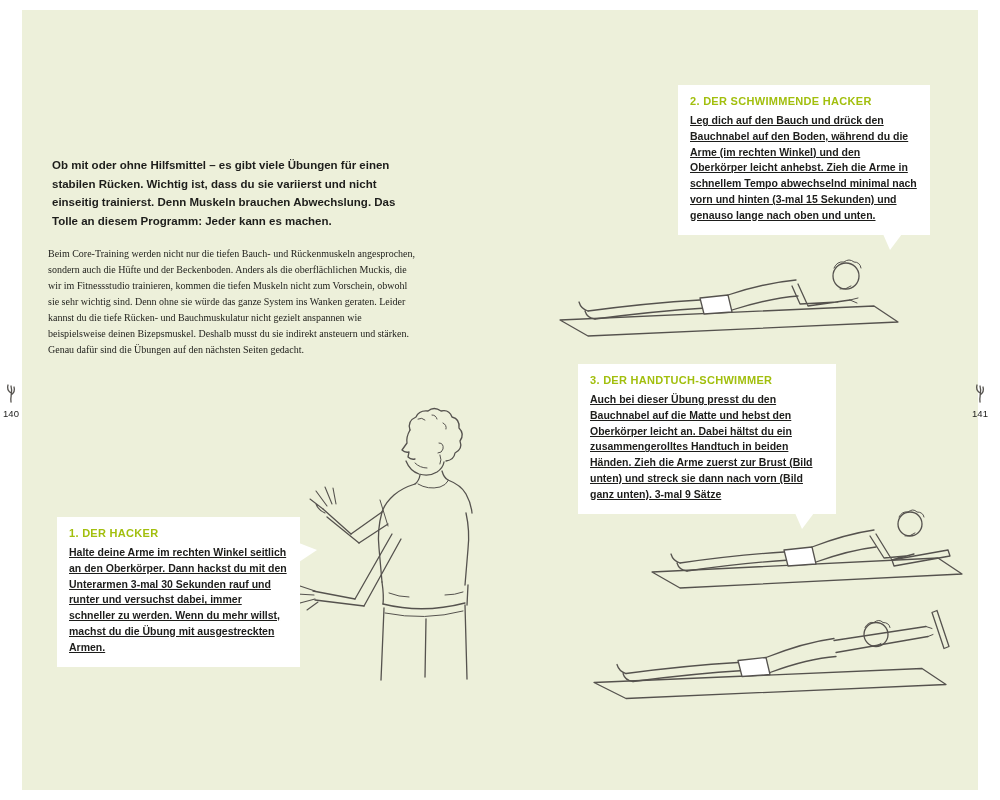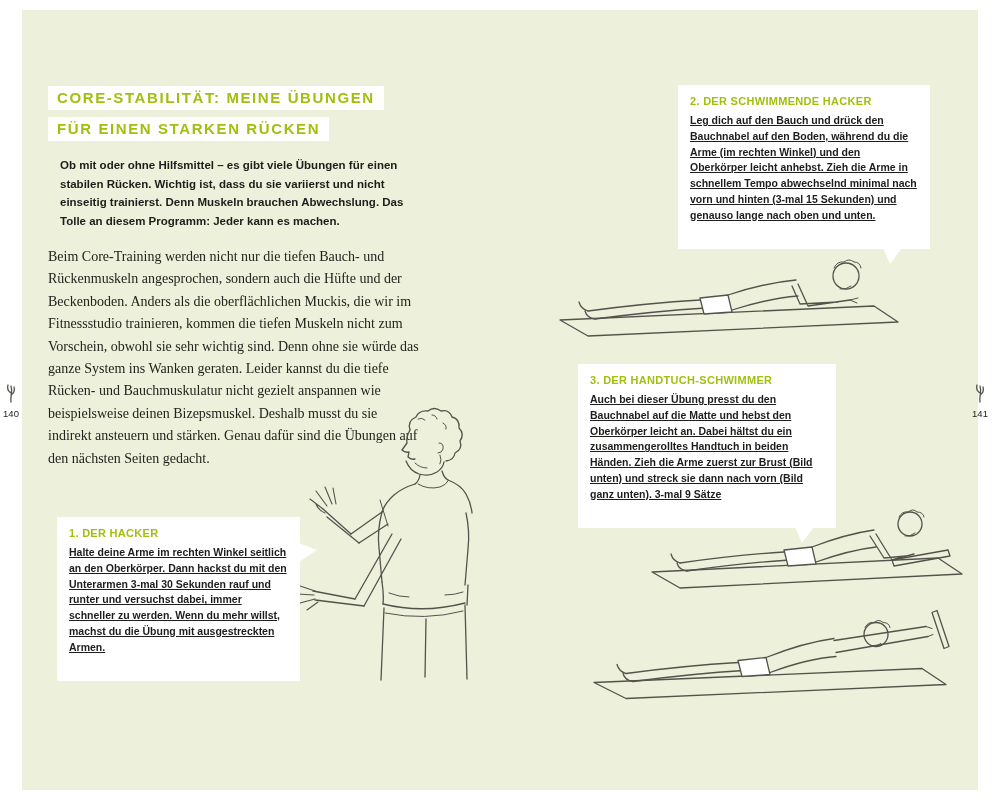--- a/index.html
+++ b/index.html
@@ -8,28 +8,28 @@
   .page-bg { position:absolute; left:22px; top:10px; width:956px; height:780px; background:var(--page-background,#edf0da); }
   .page-num { font-size:9.5px; font-weight:normal; color:var(--text,#1d1d1b); }
   .mm-left  { position:absolute; left:0;  top:382px; width:22px; text-align:center; }
   .mm-right { position:absolute; right:0; top:382px; width:40px; text-align:center; }
 
   
   .title { position:absolute; left:48px; top:86px; }
   .title-line { display:block; width:max-content; background:#ffffff; color:var(--accent-green,#a2bf0e);
     font-weight:bold; font-size:15px; letter-spacing:1.6px; padding:3px 9px 4px 9px; margin-bottom:7px; }
 
-  .intro { position:absolute; left:60px; top:156px; width:362px;
+  .intro { position:absolute; left:52px; top:156px; width:362px;
     font-weight:bold; font-size:11.5px; line-height:1.62; color:var(--text,#1d1d1b); }
 
   .body-text { position:absolute; left:48px; top:246px; width:372px;
-    font-family:"Liberation Serif",serif; font-size:14px; line-height:1.6; color:#23231f; }
+    font-family:"Liberation Serif",serif; font-size:10px; line-height:1.6; color:#23231f; }
 
   
-  .bubble { position:absolute; background:#ffffff; padding:10px 12px 26px 12px; }
+  .bubble { position:absolute; background:#ffffff; padding:10px 12px 12px 12px; }
   .bubble h3 { color:var(--accent-green,#a2bf0e); font-size:11px; font-weight:bold; letter-spacing:.3px; margin-bottom:6px; }
   .bubble p { font-size:10.5px; font-weight:bold; line-height:1.5; color:var(--text,#1d1d1b);text-decoration:underline; }
   .bubble-1 { left:57px;  top:517px; width:243px; }
   .bubble-2 { left:678px; top:85px;  width:252px; }
   .bubble-3 { left:578px; top:364px; width:258px; }
 
   .tail { position:absolute; width:0; height:0; }
   .tail-right { right:-17px; top:26px; border-top:7px solid transparent; border-bottom:12px solid transparent; border-left:18px solid #fff; }
   .tail-down-2 { right:28px; bottom:-15px; border-left:7px solid transparent; border-right:12px solid transparent; border-top:16px solid #fff; }
   .tail-down-3 { right:22px; bottom:-15px; border-left:7px solid transparent; border-right:12px solid transparent; border-top:16px solid #fff; }
@@ -55,24 +55,20 @@
     <div class="page-num">140</div>
   </div>
 
   <div class="mm-right">
     <svg class="sprig" width="12" height="22" viewBox="0 0 12 22">
       <path d="M6,20 C5,14 8,10 6,4 M6,11 C3,9 2,6 3,3 M6,13 C9,11 10,8 9,5" fill="none" stroke="#a2bf0e" stroke-width="1.3" stroke-linecap="round"></path>
     </svg>
     <div class="page-num">141</div>
   </div>
 
-  <div class="title">
-    <span class="title-line">CORE-STABILITÄT: MEINE ÜBUNGEN</span>
-    <span class="title-line">FÜR EINEN STARKEN RÜCKEN</span>
-  </div>
 
   <p class="intro">Ob mit oder ohne Hilfsmittel – es gibt viele Übungen für einen stabilen Rücken. Wichtig ist, dass du sie variierst und nicht einseitig trainierst. Denn Muskeln brauchen Abwechslung. Das Tolle an diesem Programm: Jeder kann es machen.</p>
   <p class="body-text">Beim Core-Training werden nicht nur die tiefen Bauch- und Rückenmuskeln angesprochen, sondern auch die Hüfte und der Beckenboden. Anders als die oberflächlichen Muckis, die wir im Fitnessstudio trainieren, kommen die tiefen Muskeln nicht zum Vorschein, obwohl sie sehr wichtig sind. Denn ohne sie würde das ganze System ins Wanken geraten. Leider kannst du die tiefe Rücken- und Bauchmuskulatur nicht gezielt anspannen wie beispielsweise deinen Bizepsmuskel. Deshalb musst du sie indirekt ansteuern und stärken. Genau dafür sind die Übungen auf den nächsten Seiten gedacht.</p>
 
   <svg class="illu illu-standing" viewBox="0 0 205 300">
     <g fill="none" stroke-width="1.3" stroke-linecap="round" stroke-linejoin="round">
       <path d="M125,27 q-3,-9 6,-13 q3,-7 12,-6 q6,-5 13,0 q8,-2 11,6 q8,2 7,11 q6,6 1,13 q3,8 -5,12 q-1,7 -9,8"></path>
       <path d="M133,16 q4,-2 7,1 M147,12 q4,0 5,4 M158,20 q4,2 3,6" stroke-width="1"></path>
       <path d="M125,27 q-4,7 -3,13 l-5,7 q3,3 7,2 l-1,5 q3,3 7,2"></path>
       <path d="M121,58 q4,10 13,13 q10,3 18,-2 q6,-4 7,-10"></path>

